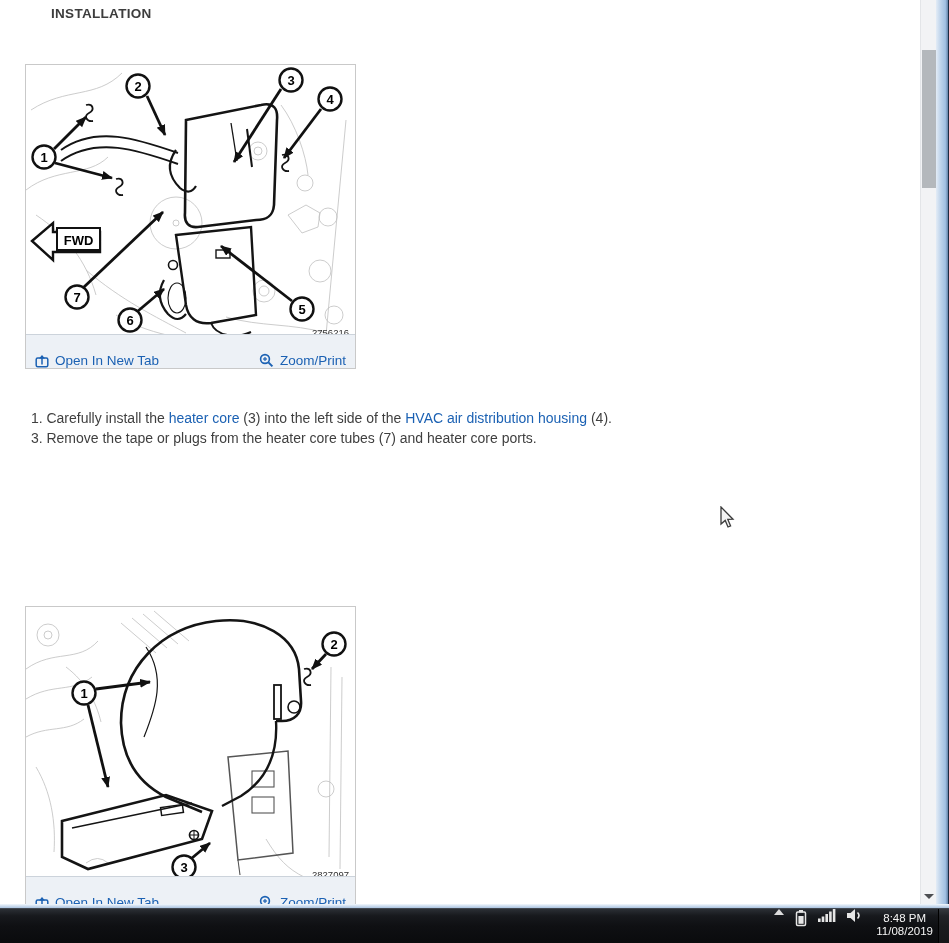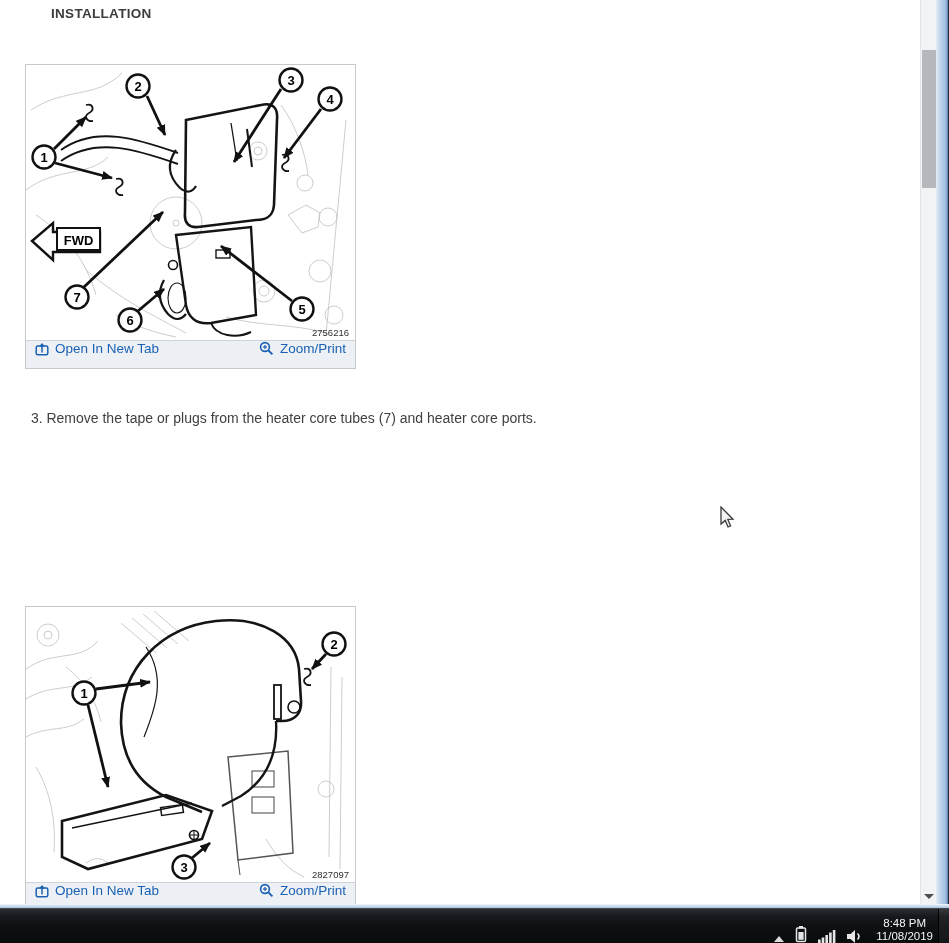--- a/index.html
+++ b/index.html
@@ -17,23 +17,23 @@
   .figure-panel{
     position:absolute;width:329px;height:303px;
     background:#fff;border:1px solid #c9c9c9;box-sizing:content-box;
   }
   .figure-panel svg.drawing{display:block;width:329px;height:276px;}
   .figure-number{
     position:absolute;right:6px;bottom:30px;
     font-size:9.5px;color:#2e2e2e;
   }
   .figure-footer{
-    position:absolute;left:0;right:0;bottom:0;height:28px;
+    position:absolute;left:0;right:0;bottom:0;height:34px;
     background:#edf1f6;border-top:1px solid #ccd3db;
-    display:flex;align-items:flex-start;justify-content:space-between;
+    display:flex;align-items:flex-end;justify-content:space-between;
     padding:0 9px;box-sizing:border-box;
   }
   .fig-link{
     display:flex;align-items:center;gap:6px;
     color:#1b61b3;font-size:13.5px;cursor:pointer;text-decoration:none;
   }
   .fig-link svg{flex:0 0 auto;}
   
   .steps{
     position:absolute;left:27px;top:408px;width:893px;
@@ -66,21 +66,21 @@
     background:linear-gradient(#f3f8fd,#aac3e0);
   }
   
   .taskbar{
     position:absolute;left:0;right:0;bottom:0;height:35px;z-index:10;
     background:linear-gradient(180deg,#2b2f35 0%,#17191d 20%,#0f1013 50%,#0a0b0d 100%);
     border-top:1px solid #42474f;box-sizing:border-box;
   }
   .tray{
     position:absolute;right:16px;top:0;height:100%;
-    display:flex;align-items:flex-end;gap:11px;
+    display:flex;align-items:flex-start;gap:11px;
   }
   .tray-btn{display:flex;align-items:center;justify-content:center;}
   .clock{
     text-align:center;font-size:11.5px;line-height:13px;color:#f4f4f4;
     margin-left:3px;padding-top:3px;
   }
   .show-desktop{
     position:absolute;right:0;top:0;width:10px;height:100%;
     border-left:1px solid #000;background:rgba(255,255,255,.05);z-index:11;
   }
@@ -191,20 +191,21 @@
         <line x1="9.4" y1="9.4" x2="13.4" y2="13.4" stroke="#1b61b3" stroke-width="2"></line>
         <line x1="6" y1="4" x2="6" y2="8" stroke="#1b61b3" stroke-width="1.2"></line>
         <line x1="4" y1="6" x2="8" y2="6" stroke="#1b61b3" stroke-width="1.2"></line>
       </svg>
       <span>Zoom/Print</span>
     </a>
   </div>
 </div>
 
 <div class="steps">
+    <p class="step"><span> 1. Carefully install the </span><a class="inline-link">heater core</a><span> (3) into the left side of the </span><a class="inline-link">HVAC air distribution housing</a><span> (4).</span></p>
     <p class="step"><span> 3. Remove the tape or plugs from the heater core tubes (7) and heater core ports.</span></p>
   </div>
 
 <div class="figure-panel" style="left:25px;top:606px;">
   <svg class="drawing" viewBox="0 0 329 276">
     <defs>
       <marker id="ah2" markerUnits="userSpaceOnUse" markerWidth="13" markerHeight="11" refX="10" refY="4.5" orient="auto">
         <path d="M0,0 L11,4.5 L0,9 Z" fill="#111"></path>
       </marker>
     </defs>

